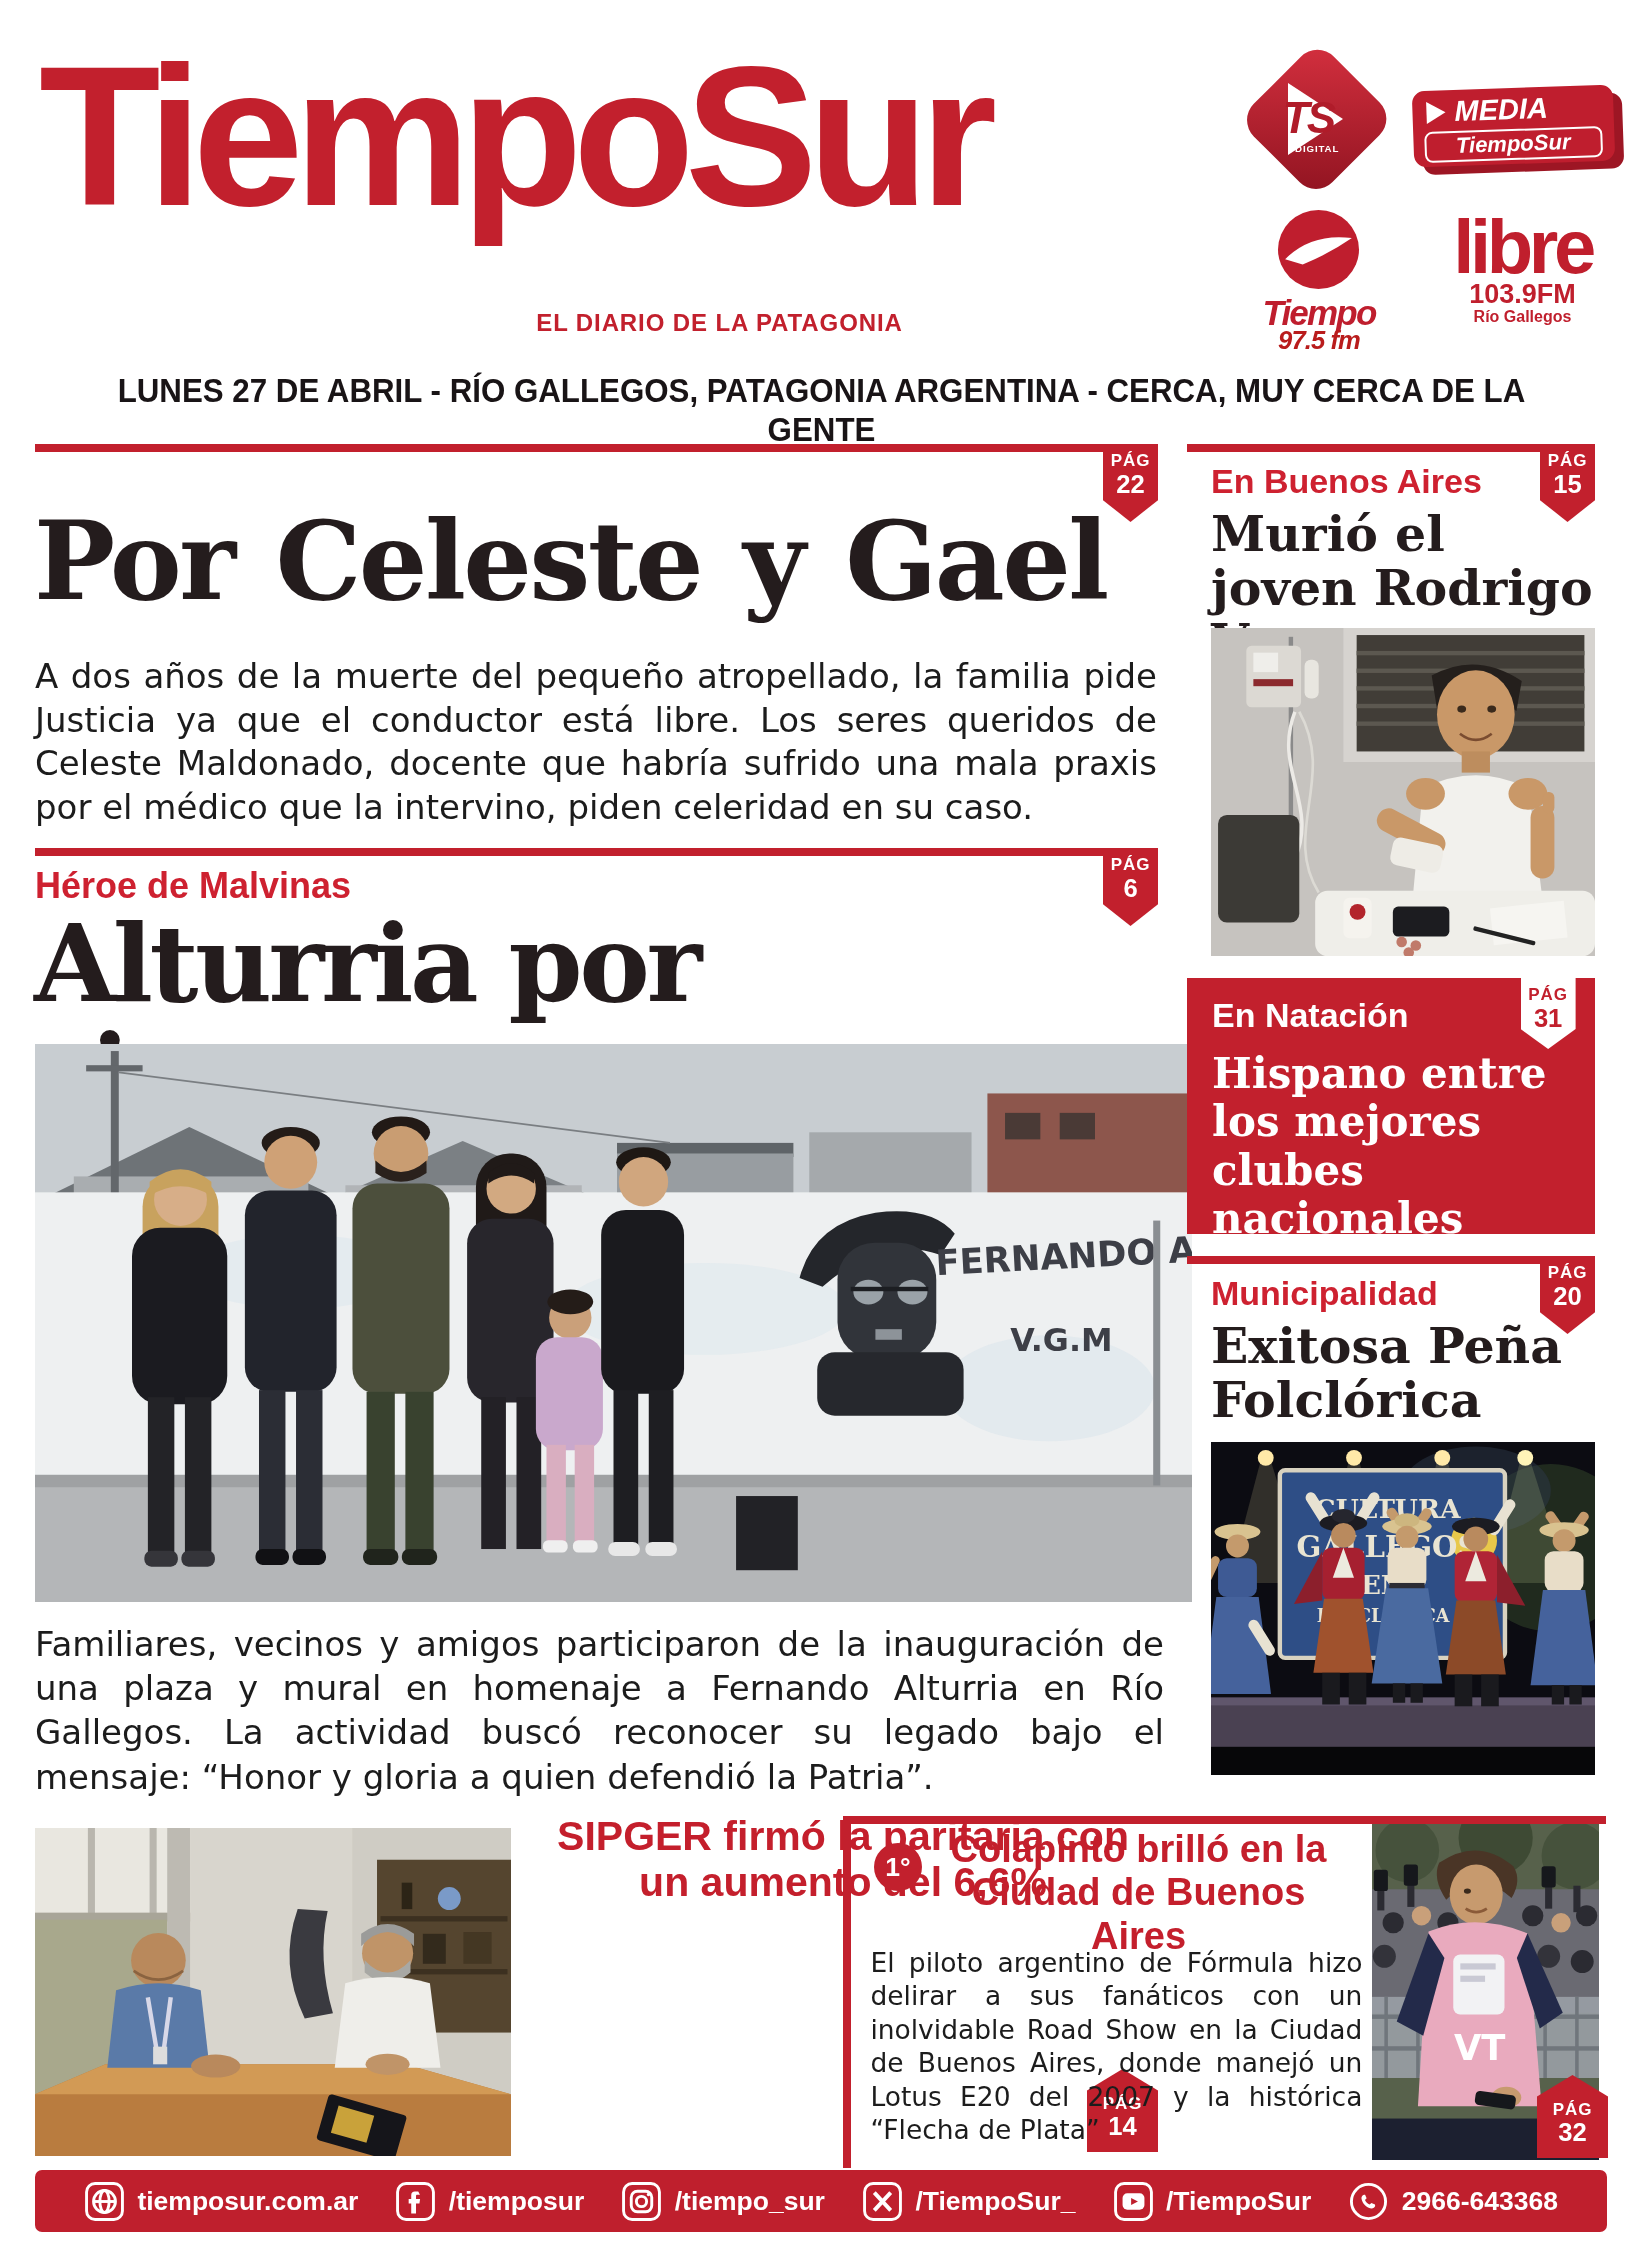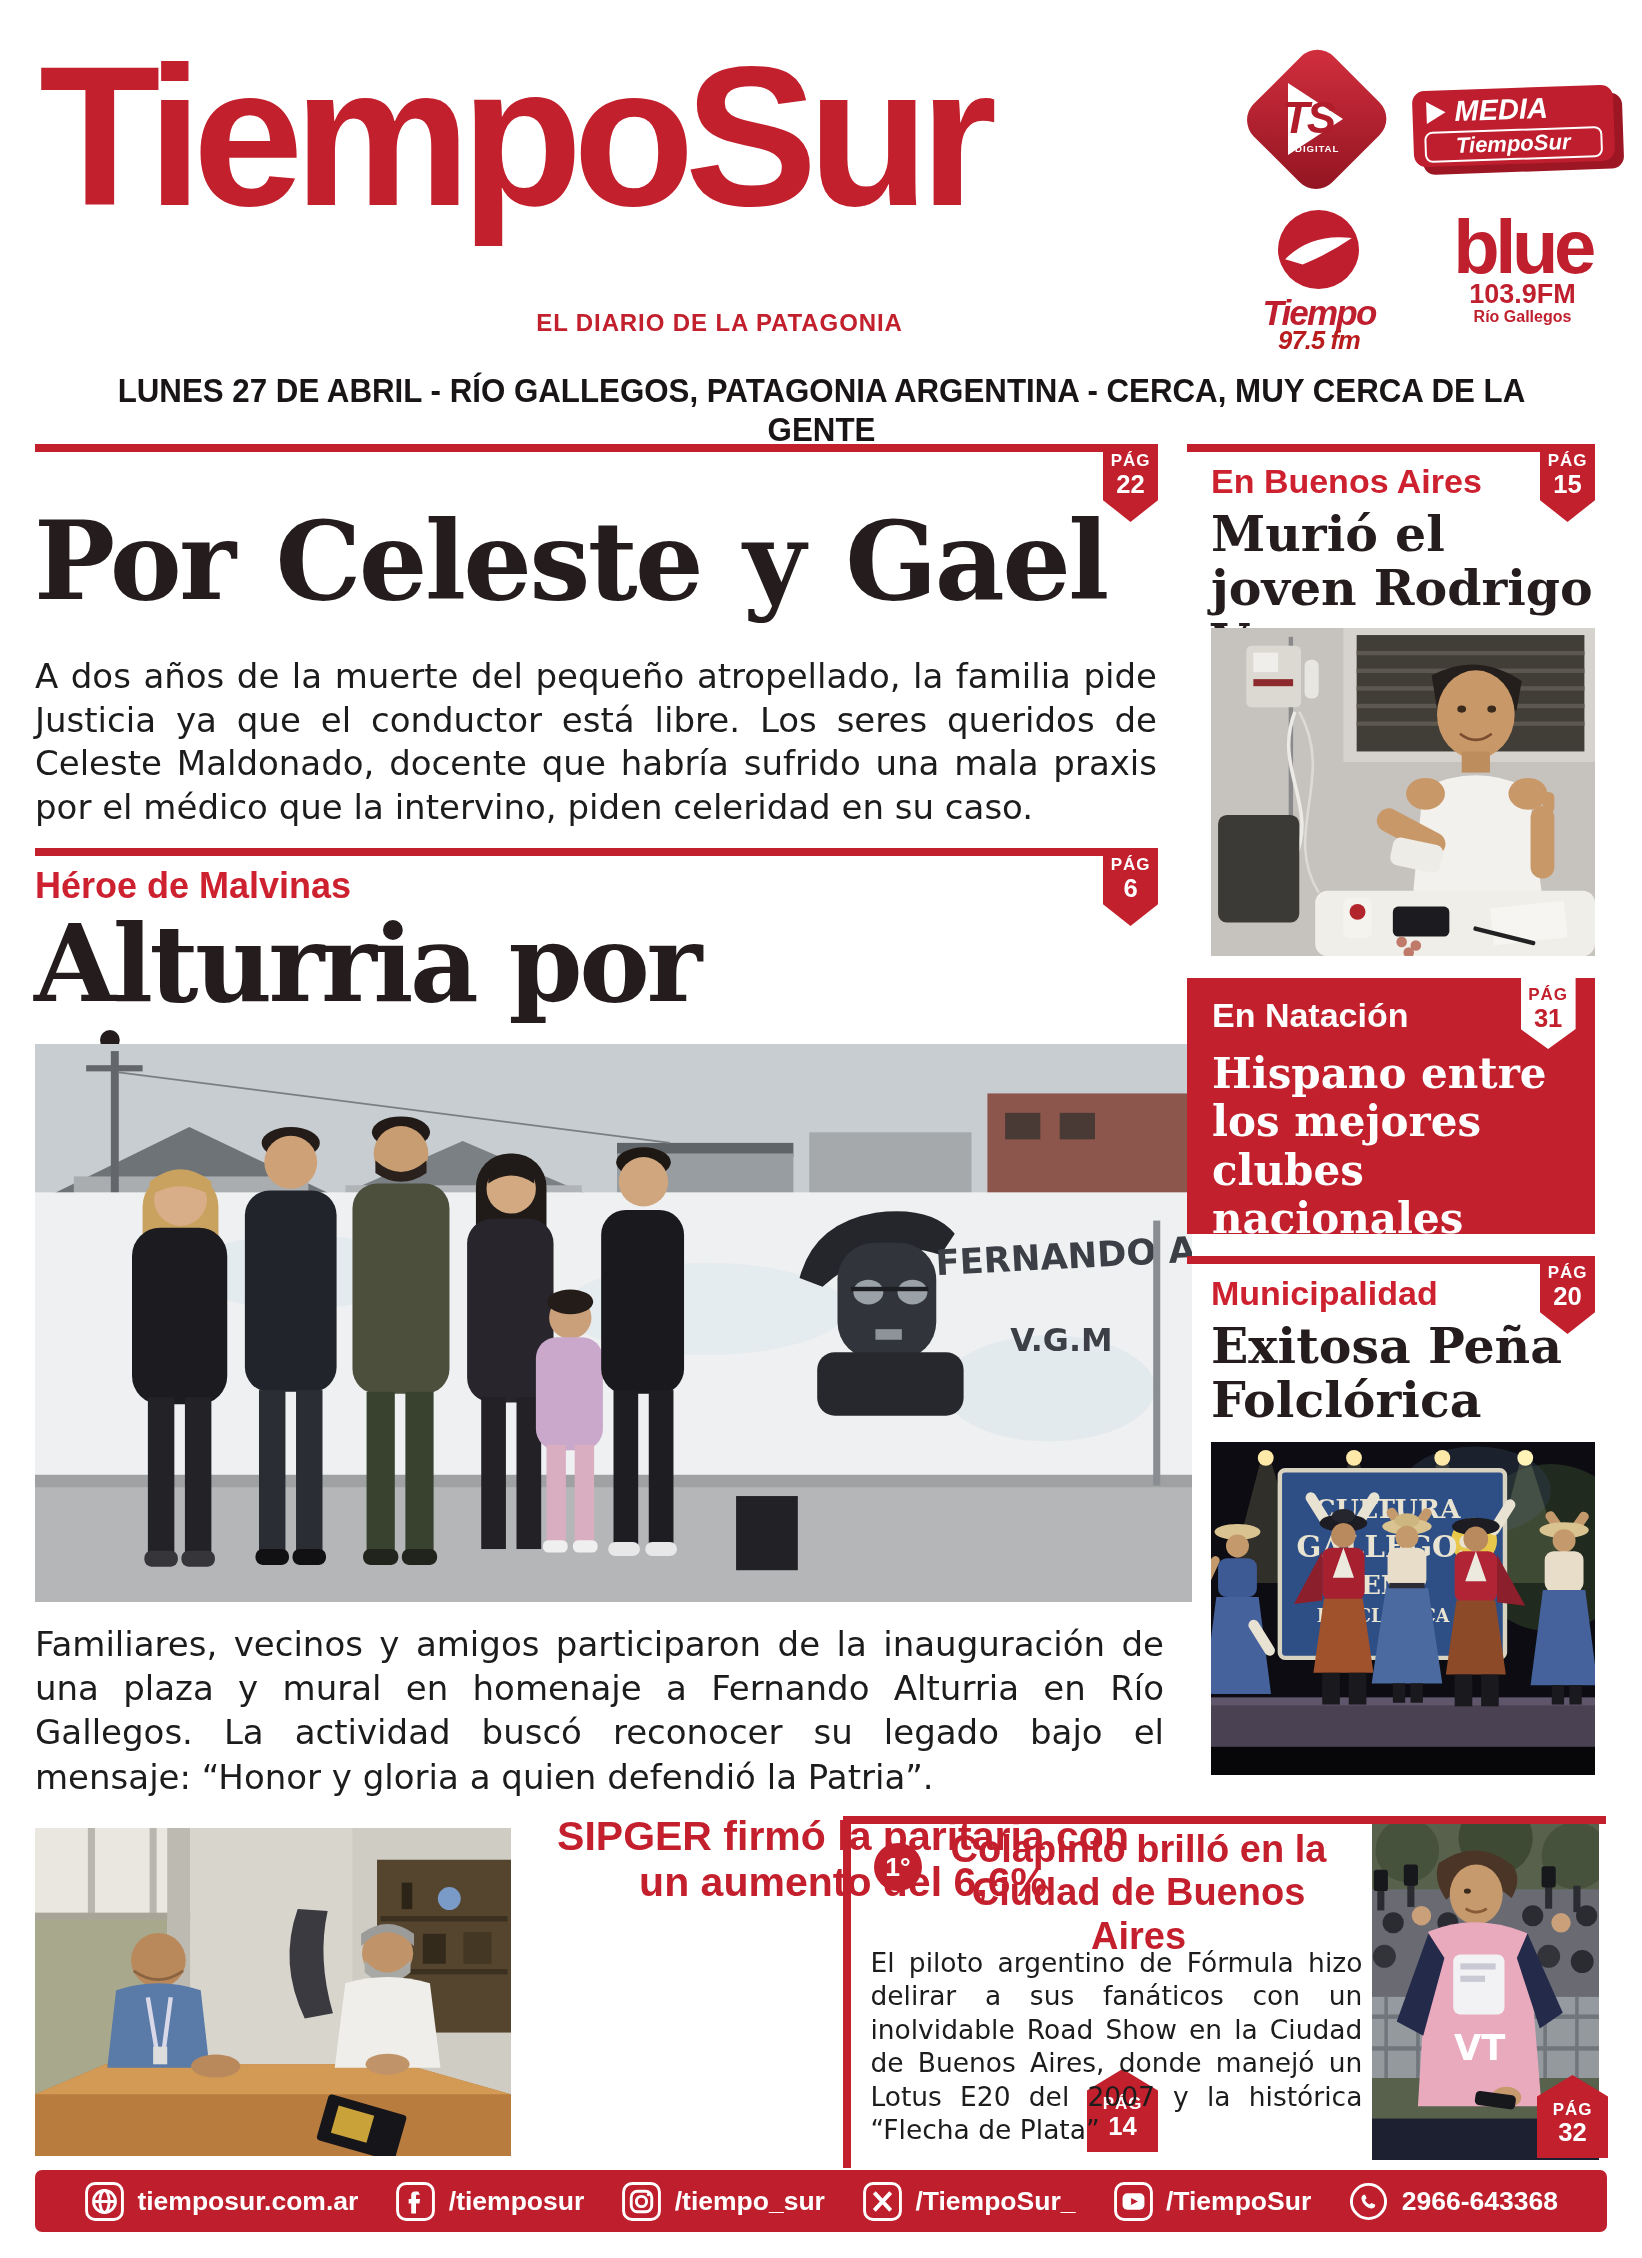--- a/index.html
+++ b/index.html
@@ -125,21 +125,21 @@
   <div class="logo-tiempo">
     <div class="tiempo-ball"></div>
     <svg style="position:absolute;left:17.6px;top:0" width="81" height="79" viewBox="0 0 92 90">
       <path d="M8,56 Q38,26 84,32 Q58,50 28,62 Z" fill="#fff"></path>
     </svg>
     <div class="tiempo-name">Tiempo</div>
     <div class="tiempo-freq">97.5 fm</div>
   </div>
 
   <div class="logo-blue">
-    <div class="blue-name">blue</div>
+    <div class="blue-name">libre</div>
     <div class="blue-freq">103.9FM</div>
     <div class="blue-city">Río Gallegos</div>
   </div>
 
   <div class="dateline">LUNES 27 DE ABRIL - RÍO GALLEGOS, PATAGONIA ARGENTINA - CERCA, MUY CERCA DE LA GENTE</div>
 
   <div class="rule" style="left:35px;top:444px;width:1122px;"></div>
   <div class="badge" style="left:1103px;top:444px;">
     <span class="lbl">PÁG</span>
     <span class="num">22</span>

